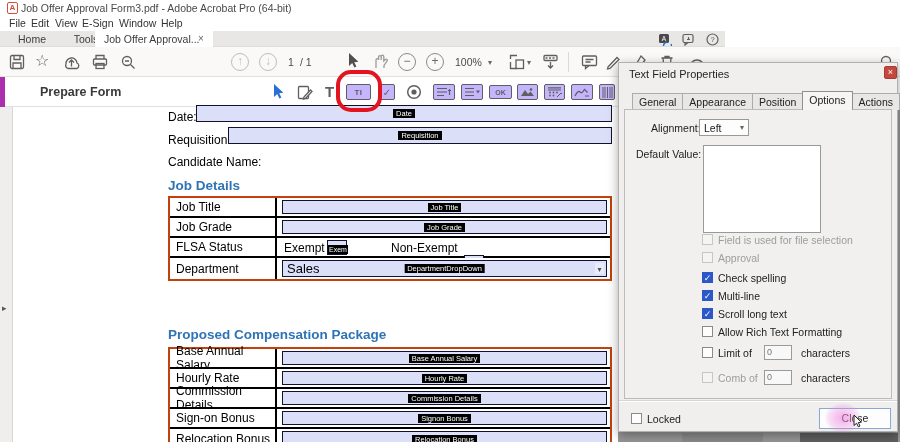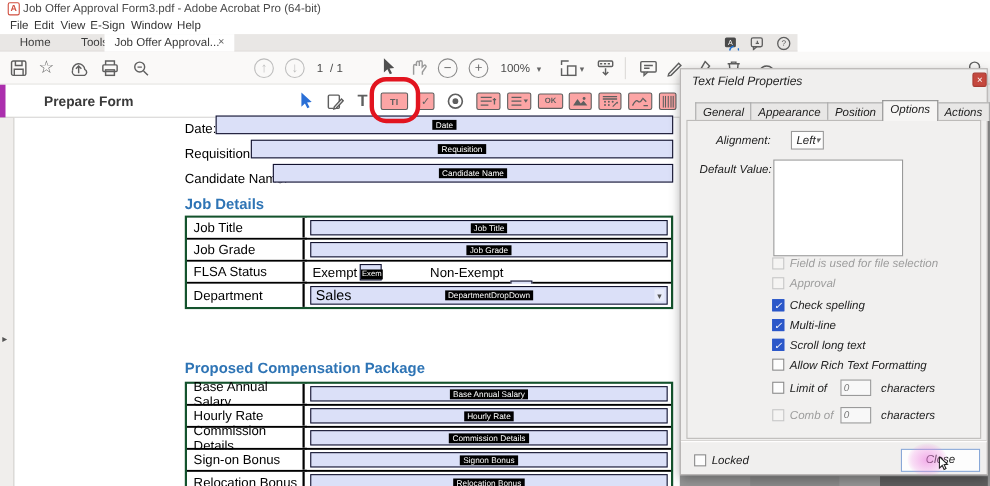--- a/index.html
+++ b/index.html
@@ -24,47 +24,47 @@
   .toolbar2 { left:0; top:77px; width:900px; height:30px; background:#ffffff; border-bottom:1px solid #e2e0dd; }
   .purple-accent { left:0; top:77px; width:5px; height:30px; background:#ab2fad; }
   .pf-title { left:40px; top:85px; font-size:12.5px; font-weight:600; color:#3a3a3a; }
   .tb-text { font-size:10.5px; color:#4a4a4a; }
   .circle-btn { width:18px; height:18px; border:1.2px solid #8a8a8a; border-radius:50%; color:#6a6a6a; font-size:12px; line-height:15px; text-align:center; }
   .circle-btn.dim { border-color:#bdbdbd; color:#bdbdbd; }
   .vdiv { width:1px; height:20px; background:#dcdad7; }
   .caret { font-size:8px; color:#666; }
 
   
-  .ff-box { border:1.6px solid #5f5f5f; border-radius:2px; background:#fca5a5; color:#5f5f5f; display:flex; align-items:center; justify-content:center; }
+  .ff-box { border:1.6px solid #5f5f5f; border-radius:2px; background:#c4b5fd; color:#5f5f5f; display:flex; align-items:center; justify-content:center; }
   .red-ring { left:336px; top:70px; width:46px; height:42px; border:4px solid #e2141f; border-radius:15px; z-index:60; }
 
   
   .docarea { left:0; top:107px; width:900px; height:335px; background:#969696; }
   .left-rail { left:0; top:107px; width:13px; height:335px; background:#f0eeec; border-right:1px solid #d8d5d2; }
   .rail-arrow { left:2px; top:303px; font-size:9px; color:#555; }
   .page { left:13px; top:107px; width:605px; height:335px; background:#fff; }
 
   .fld-label { font-size:12px; color:#000; }
   .field { background:#dbe0f8; border:1.6px solid #12122e; display:flex; align-items:center; justify-content:center; }
   .tag { background:#000; color:#fff; font-size:7.5px; line-height:9px; padding:0 3px; white-space:nowrap; }
   .sec-head { font-size:13.5px; font-weight:bold; color:#2e74b5; }
 
-  .ftable { border:2px solid #14532d; }
+  .ftable { border:2px solid #c2410c; }
   .frow { position:relative; border-bottom:2px solid #000; }
   .frow:last-child { border-bottom:none; }
   .fcell-label { position:absolute; left:0; top:0; width:107px; height:100%; border-right:2px solid #000; display:flex; align-items:center; padding-left:6px; font-size:12px; color:#000; background:#fff; }
   .fcell-field { position:absolute; left:109px; top:0; right:0; height:100%; background:#fff; }
   .cell-inner { position:absolute; left:3px; right:3px; top:2px; bottom:2px; }
   .dd-caret { position:absolute; right:2px; top:2px; bottom:2px; width:9px; background:#e8ebfa; color:#555; font-size:8px; line-height:14px; text-align:center; }
 
   .mini-field { position:relative; background:#dbe0f8; border:1.4px solid #12122e; width:20px; height:15px; }
   .mini-tag { position:absolute; left:0px; bottom:0px; background:#000; color:#fff; font-size:7px; line-height:9px; padding:0 1px; }
 
   
-  .dialog { left:618px; top:62px; width:280px; height:370px; background:#f0efee; border:1px solid #b3b0ae; box-shadow:0 3px 10px rgba(0,0,0,.35); z-index:100;font-style:italic; }
+  .dialog { left:618px; top:62px; width:280px; height:370px; background:#f0efee; border:1px solid #b3b0ae; box-shadow:0 3px 10px rgba(0,0,0,.35); z-index:100; }
   .dlg-title { left:10px; top:5px; font-size:11px; color:#1f1f1f; }
   .dlg-close { left:265px; top:3px; width:13px; height:13px; background:#c5483e; border:1px solid #a83b33; color:#fff; font-size:9px; line-height:11px; text-align:center; border-radius:2px; }
   .dlg-tabs { left:13px; top:28px; height:19px; display:flex; align-items:flex-end; }
   .dlg-tab { height:17px; border:1px solid #ababab; border-bottom:none; background:#e8e7e6; font-size:10.5px; color:#222; padding:2px 6px 0 6px; margin-right:-1px; white-space:nowrap; }
   .dlg-tab.active { height:19px; background:#f6f5f4; border-color:#8f8f8f; position:relative; z-index:2; }
   .dlg-panel { left:5px; top:46px; width:268px; height:290px; border:1px solid #bdbbb9; background:#f1f0ef; }
   .dlg-label { font-size:10.5px; color:#222; }
   .dlg-label.dim { color:#9d9d9d; }
   .dlg-select { border:1px solid #999; background:#fdfdfd; font-size:10.5px; color:#222; padding:1px 4px; display:flex; justify-content:space-between; align-items:center; }
   .dlg-textarea { border:1px solid #999; background:#fff; }
@@ -297,23 +297,20 @@
 
   <span class="abs fld-label" style="left:168px;top:110px">Date:</span>
   <div class="abs field" style="left:196px;top:105px;width:416px;height:17px">
     <span class="tag">Date</span>
   </div>
   <span class="abs fld-label" style="left:168px;top:133px">Requisition #:</span>
   <div class="abs field" style="left:228px;top:127px;width:384px;height:17px">
     <span class="tag">Requisition</span>
   </div>
   <span class="abs fld-label" style="left:168px;top:155px">Candidate Name:</span>
-  <div class="abs field" style="left:248px;top:149px;width:364px;height:17px">
-    <span class="tag">Candidate Name</span>
-  </div>
 
   <div class="abs sec-head" style="left:168px;top:178px">Job Details</div>
   <div class="abs ftable" style="left:168px;top:196px;width:444px">
     <div class="frow" style="height:20px">
       <div class="fcell-label">Job Title</div>
       <div class="fcell-field">
           <div class="cell-inner field">
             <span class="tag">Job Title</span>
           </div>
         </div>
@@ -410,21 +407,21 @@
       <div class="dlg-tab">Position</div>
       <div class="dlg-tab active">Options</div>
       <div class="dlg-tab">Actions</div>
       <div class="dlg-tab">Format</div>
 
     </div>
 
     <div class="abs dlg-panel"></div>
 
     <span class="abs dlg-label" style="left:32px;top:59px">Alignment:</span>
-    <div class="abs dlg-select" style="left:100px;top:56px;width:30px;height:17px">
+    <div class="abs dlg-select" style="left:80px;top:56px;width:50px;height:17px">
       <span>Left</span>
         <span class="caret">▾</span>
     </div>
 
     <span class="abs dlg-label" style="left:17px;top:85px">Default Value:</span>
     <div class="abs dlg-textarea" style="left:84px;top:82px;width:118px;height:88px"></div>
 
     <div class="abs cb dim" style="left:83px;top:171px"></div>
     <span class="abs dlg-label dim" style="left:99px;top:171px">Field is used for file selection</span>
 

